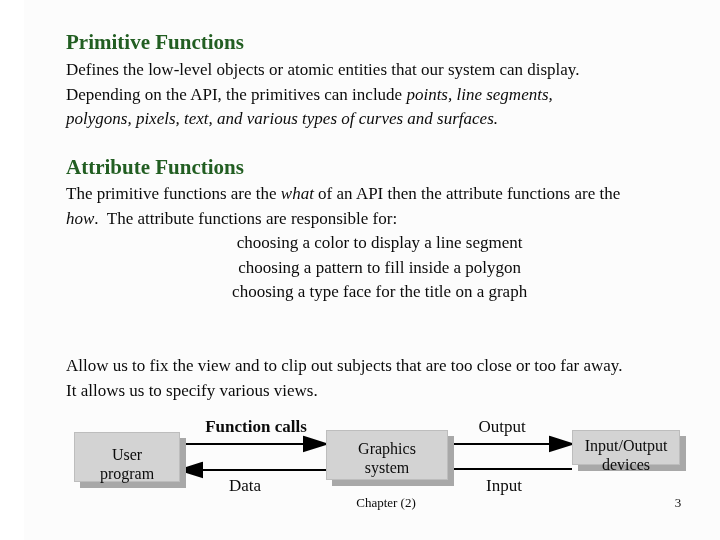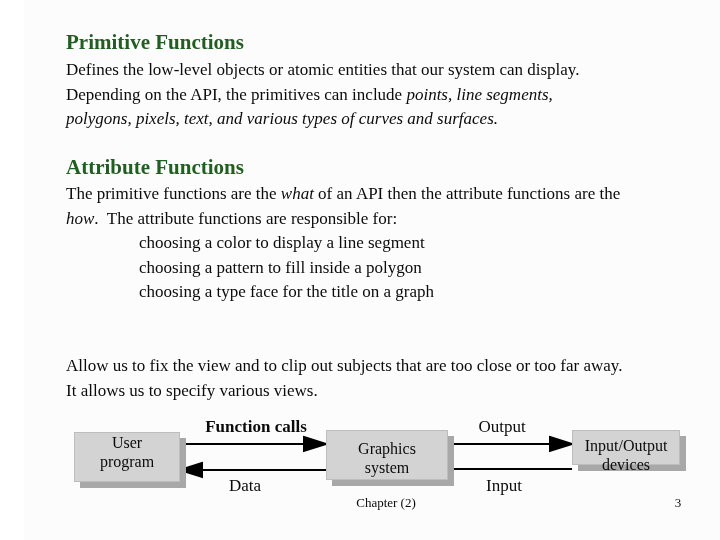--- a/index.html
+++ b/index.html
@@ -25,21 +25,21 @@
     white-space: pre;
   }
 
   .para { position: absolute; left: 42px; }
 
   .line {
     font-size: 17px;
     line-height: 24.5px;
     white-space: pre;
   }
-  .line.indent { padding-left: 73px; }
+  .line.indent { padding-left: 73px; text-align: center; }
   .seg.it { font-style: italic; text-align: center; }
 
   
   .dbox {
     position: absolute;
     background: var(--box_fill, #d3d3d3);
     border: 1px solid var(--box_border, #bdbdbd);
     box-shadow: 6px 6px 0 var(--box_shadow_color, #a8a8a8);
     text-align: center;
     font-size: 16px;
@@ -102,21 +102,21 @@
       <polygon points="280,437 302,444 280,451"></polygon>
       <line x1="302" y1="470" x2="177" y2="470"></line>
       <polygon points="178,463 156,470 178,477"></polygon>
       <line x1="404" y1="444" x2="527" y2="444"></line>
       <polygon points="526,437 548,444 526,451"></polygon>
       <line x1="548" y1="469" x2="425" y2="469"></line>
       <polygon points="426,462 404,469 426,476"></polygon>
     </g>
   </svg>
 
-  <div class="dbox" style="left:50px; top:432px; width:106px; height:50px; padding-top:0">
+  <div class="dbox" style="left:50px; top:432px; width:106px; height:50px; padding-top:12px">
     <span class="bl">User</span>
     <span class="bl">program</span>
   </div>
   <div class="dbox" style="left:302px; top:430px; width:122px; height:50px; padding-top:8px">
     <span class="bl">Graphics</span>
     <span class="bl">system</span>
   </div>
   <div class="dbox" style="left:548px; top:430px; width:108px; height:35px; padding-top:5px">
     <span class="bl">Input/Output</span>
     <span class="bl">devices</span>

